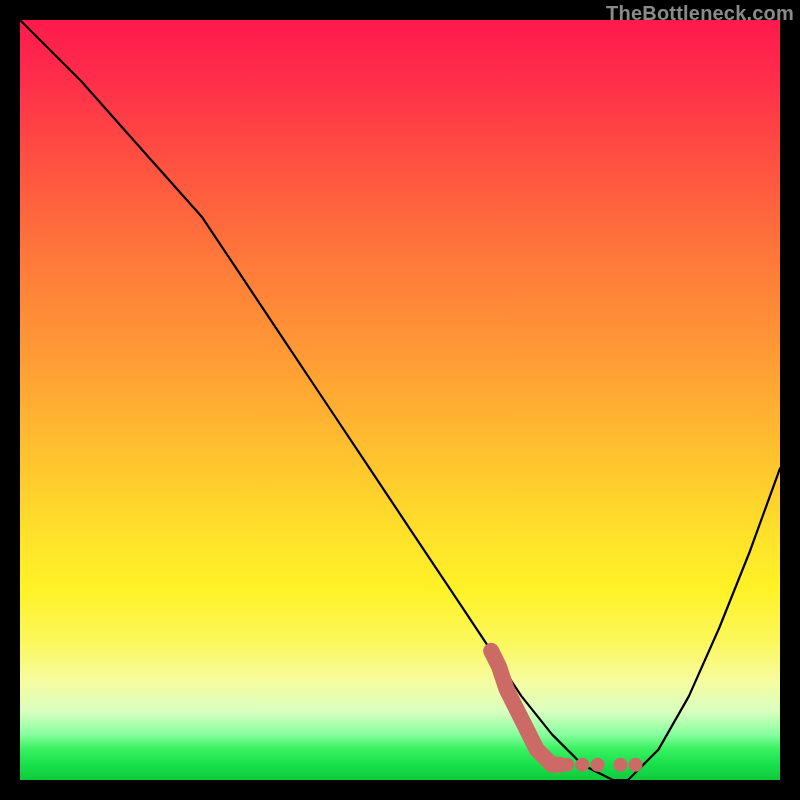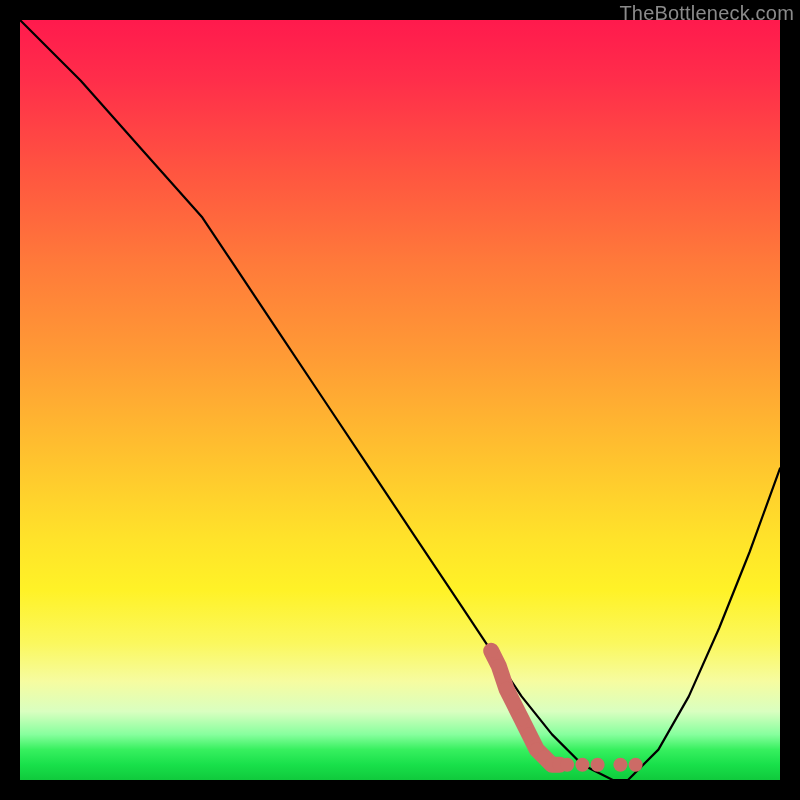--- a/index.html
+++ b/index.html
@@ -48,21 +48,21 @@
     width: 760px;
     height: 760px;
     overflow: visible;
   }
   .watermark {
     position: absolute;
     top: 2px;
     right: 6px;
     font-family: Arial, Helvetica, sans-serif;
     font-size: 20px;
-    font-weight: 400;
+    font-weight: 700;
     color: #8a8a8a;
     letter-spacing: 0.2px;
     user-select: none;
   }
 </style>
 </head>
 <body>
 
 <div class="chart-wrap">
   <div class="watermark">TheBottleneck.com</div>

